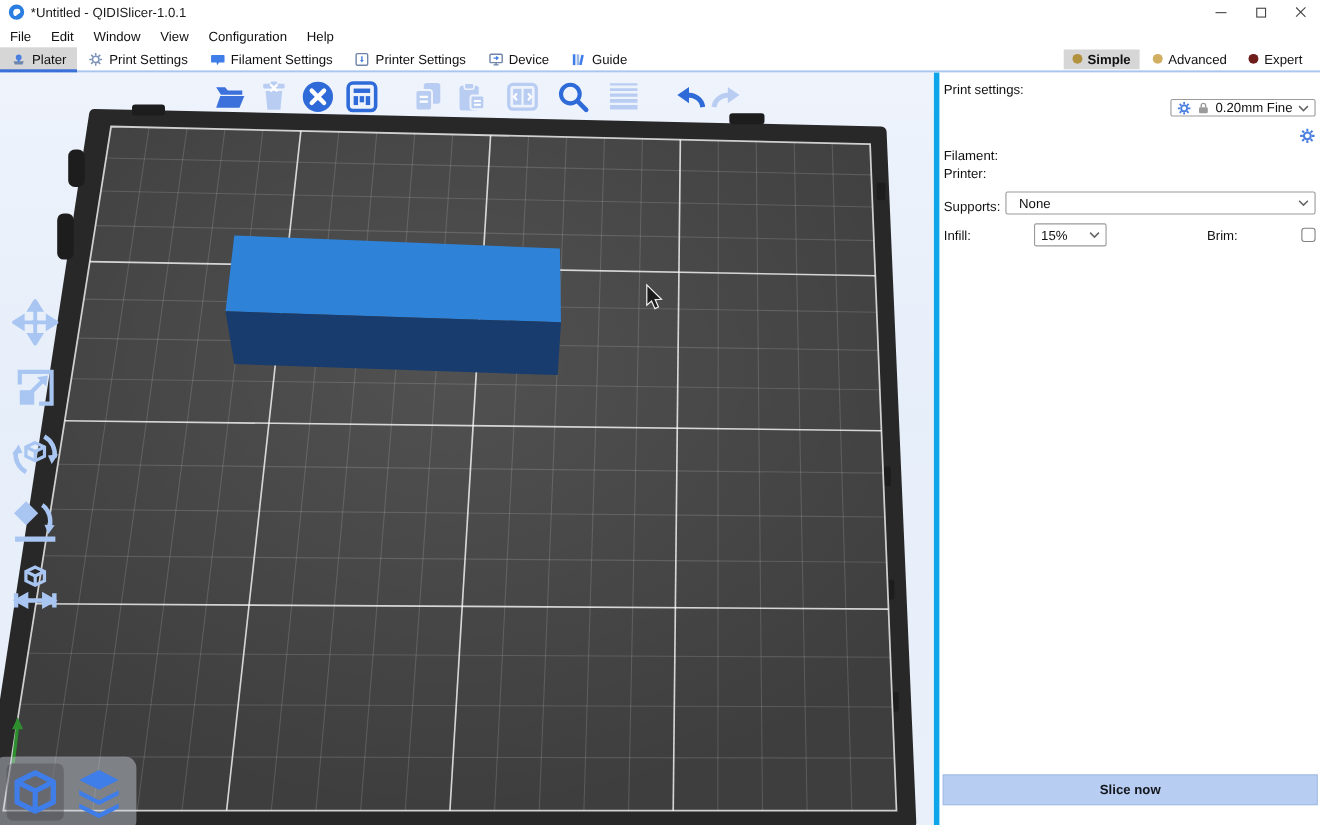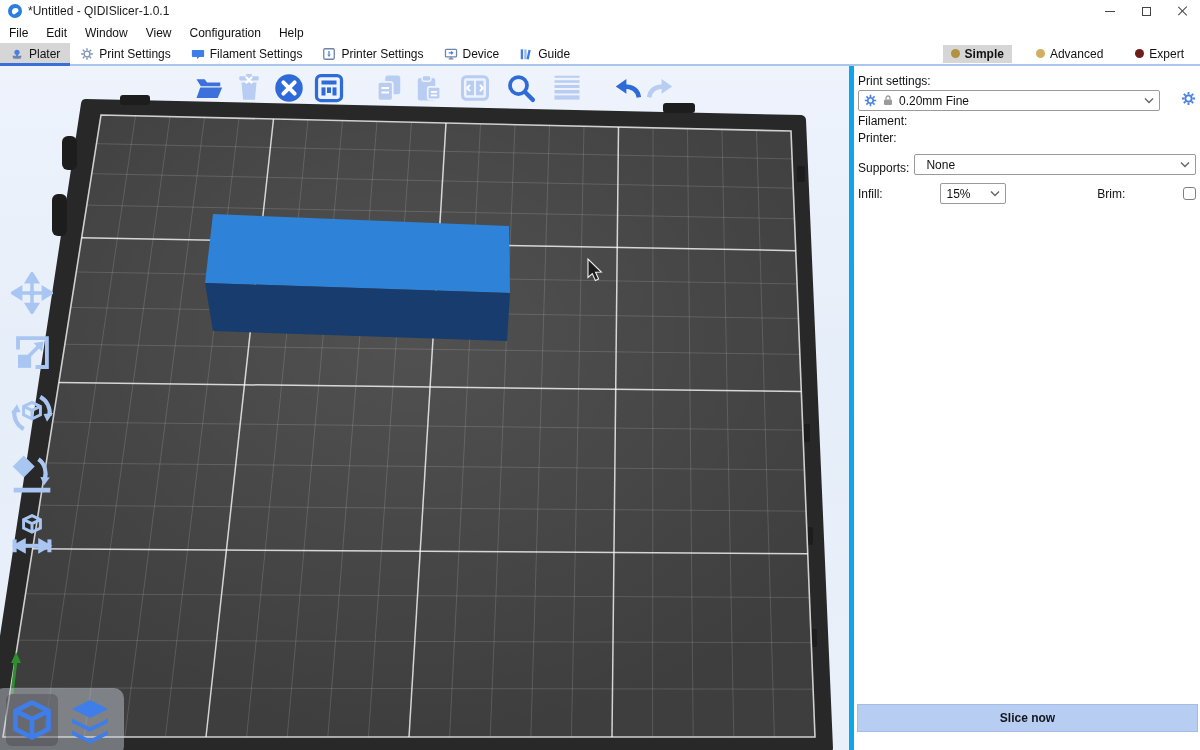--- a/index.html
+++ b/index.html
@@ -29,21 +29,21 @@
     background:#fff; display:flex; align-items:center; font-size:12px; color:#111; }
   .menu-item { padding:2px 9px; }
 
   
   .tabbar { position:absolute; left:0; top:43px; width:1200px; height:23px; background:#fff;
     border-bottom:2px solid #aac6ef; display:flex; align-items:stretch; font-size:12px; color:#111; }
   .tab { display:flex; align-items:center; gap:5px; padding:0 10px; position:relative; }
   .tab.active { background:#d6d6d6; }
   .tab.active::after { content:""; position:absolute; left:0; right:0; bottom:-2px; height:3px; background:#3b6fd8; }
   .tab svg { flex:0 0 auto; }
-  .modes { margin-left:auto; display:flex; align-items:center; gap:16px; padding-right:8px; }
+  .modes { margin-left:auto; display:flex; align-items:center; gap:4px; padding-right:8px; }
   .mode { display:flex; align-items:center; gap:5px; padding:2px 8px; }
   .mode.active { background:#d6d6d6; font-weight:bold; }
   .dot { width:9px; height:9px; border-radius:50%; }
 
   
   .viewport { position:absolute; left:0; top:66px; width:849px; height:684px;
     background:linear-gradient(180deg,#eef3fc 0%,#e6eef9 45%,#e9f0fa 100%); overflow:hidden; }
   .viewport svg.scene { position:absolute; left:0; top:0; }
 
   
@@ -60,21 +60,21 @@
     background:rgba(205,210,220,0.45); border-radius:10px; display:flex; align-items:center;
     padding:4px 8px 8px 12px; gap:6px; }
   .vbtn { width:52px; height:52px; display:flex; align-items:center; justify-content:center; border-radius:6px; }
   .vbtn.active { background:rgba(60,60,70,0.35); }
 
   
   .rpanel { position:absolute; left:849px; top:66px; width:351px; height:684px;
     background:#fff; border-left:5px solid #0ea5e9; font-size:12px; color:#111; }
   .rp-inner { padding:5px 4px 0 4px; }
   .rp-label { margin:3px 0 2px 0; }
-  .combo-row { display:flex; align-items:flex-start; gap:20px; }
+  .combo-row { display:flex; align-items:flex-end; gap:9px;flex-direction:column; }
   .combo { flex:1; height:21px; background:#fff; border:1px solid #9a9a9a; border-radius:2px;
     display:flex; align-items:center; gap:5px; padding:0 5px; }
   .combo .val { flex:1; white-space:nowrap; overflow:hidden; }
   .chev { flex:0 0 auto; }
   .gearbtn { width:16px; height:16px; display:flex; align-items:center; justify-content:center; }
   .swatch { width:22px; height:13px; background:#2f87e0; border:1px solid #777; }
   .row-supports { display:flex; align-items:flex-end; margin-top:9px; }
   .row-supports .combo { margin-left:5px; }
   .row-infill { display:flex; align-items:center; margin-top:8px;justify-content:space-between; }
   .combo.small { flex:0 0 66px; }

